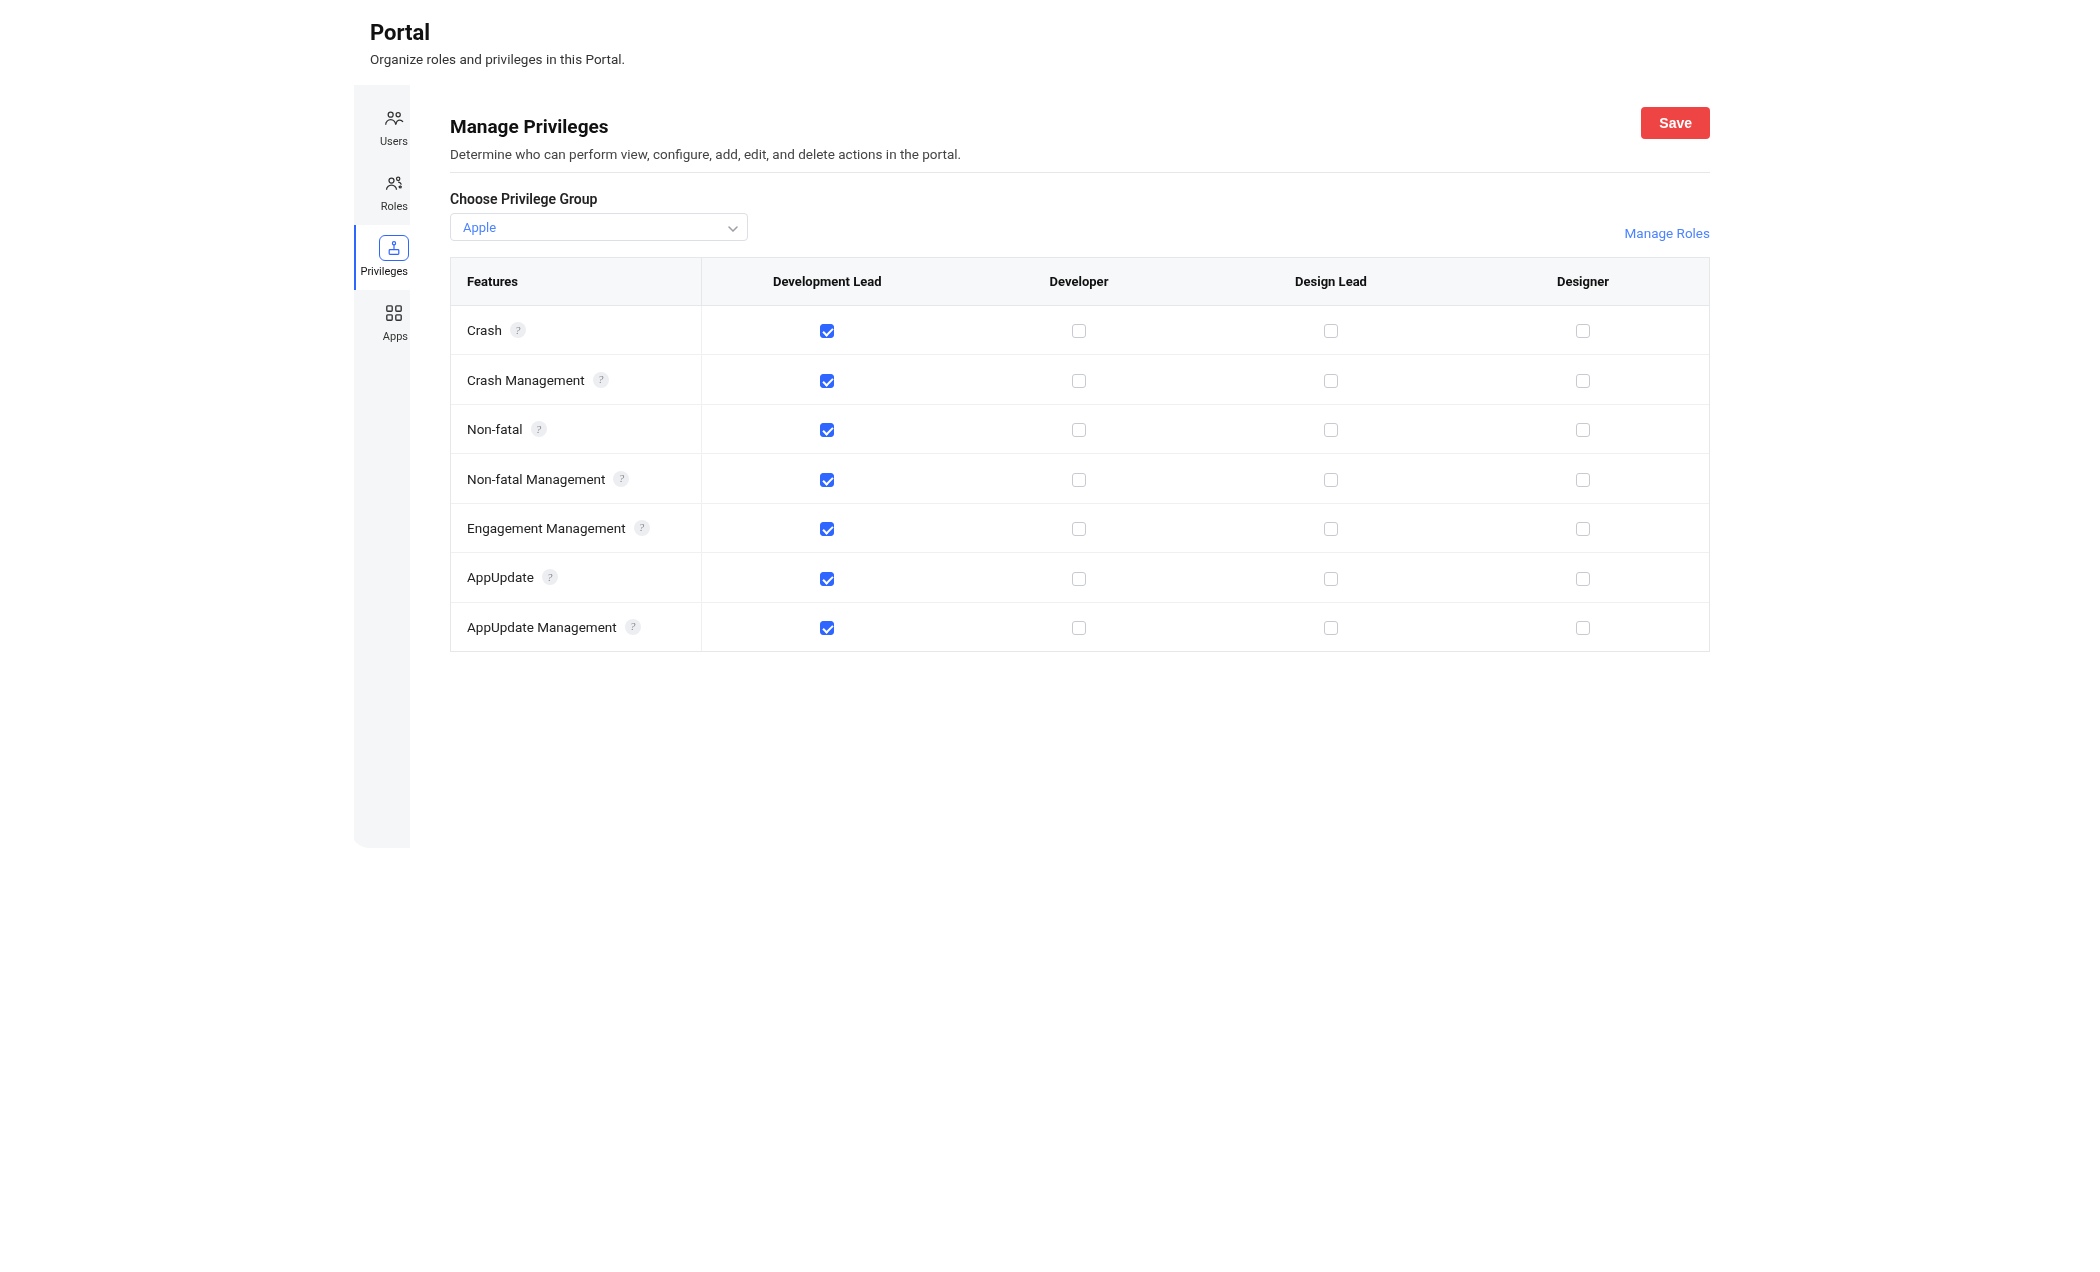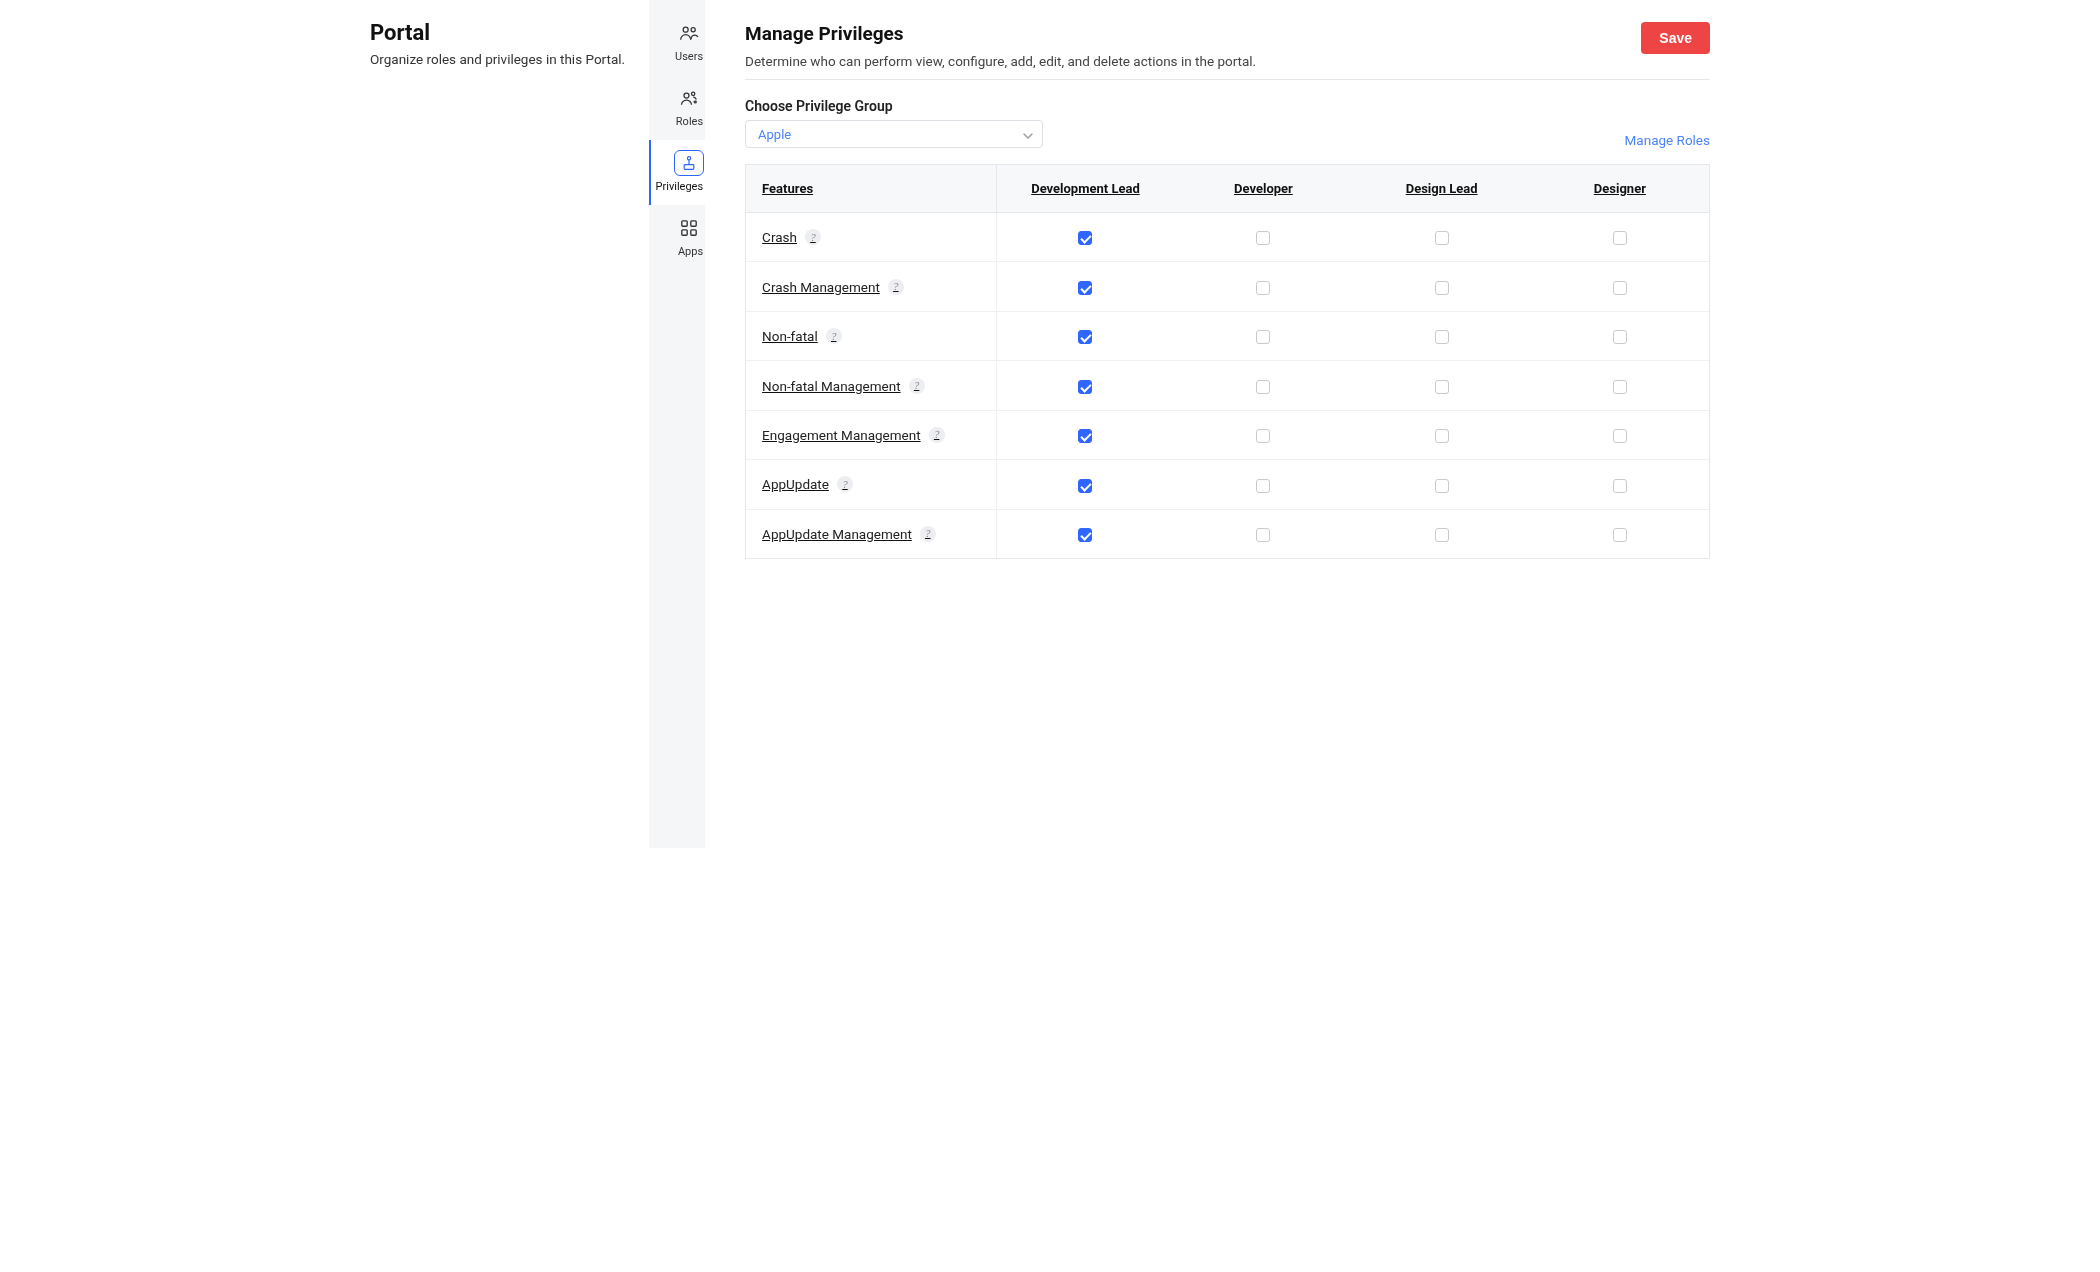--- a/index.html
+++ b/index.html
@@ -11,21 +11,21 @@
       font-size: 14px;
     }
     .frame {
       width: 1400px;
       height: 848px;
       margin: 0 auto;
       background: #ffffff;
       border-radius: 20px;
       overflow: hidden;
       display: flex;
-      flex-direction: row;
+      flex-direction: column;
     }
     .page-header {
       padding: 20px 20px 18px 20px;
     }
     .page-header h1 {
       font-size: 22px;
       font-weight: 700;
       color: #111;
       margin-bottom: 6px;
     }
@@ -92,20 +92,21 @@
       display: flex;
       align-items: flex-start;
       justify-content: space-between;
       border-bottom: 1px solid #e6e7ea;
       padding-bottom: 10px;
     }
     .section-header h2 {
       font-size: 19px;
       font-weight: 700;
       margin-bottom: 8px;
+      margin-top: 8px;
     }
     .section-header p {
       font-size: 13.5px;
       color: #444;
     }
     .save-btn {
       background: #ef4444;
       color: #fff;
       border: none;
       border-radius: 4px;
@@ -163,21 +164,20 @@
     .table-wrap {
       margin-top: 16px;
       border: 1px solid #e6e7ea;
       overflow-y: auto;
       max-height: 470px;
     }
     table {
       width: 100%;
       border-collapse: collapse;
       table-layout: fixed;
-      text-decoration: underline;
     }
     thead th {
       background: #f7f8fa;
       font-weight: 700;
       font-size: 13px;
       color: #111;
       text-align: center;
       padding: 16px 12px;
       border-bottom: 1px solid #e6e7ea;
       position: sticky;

